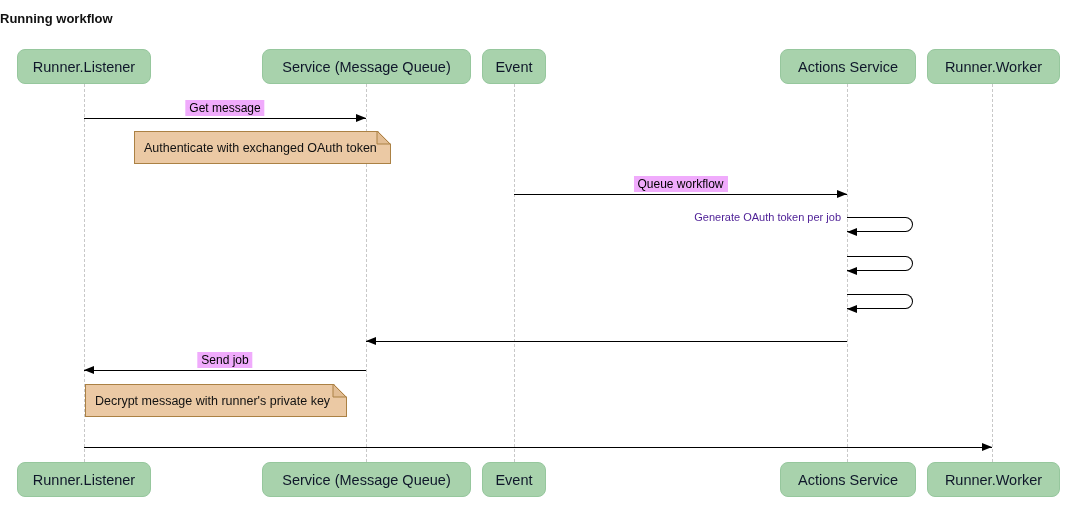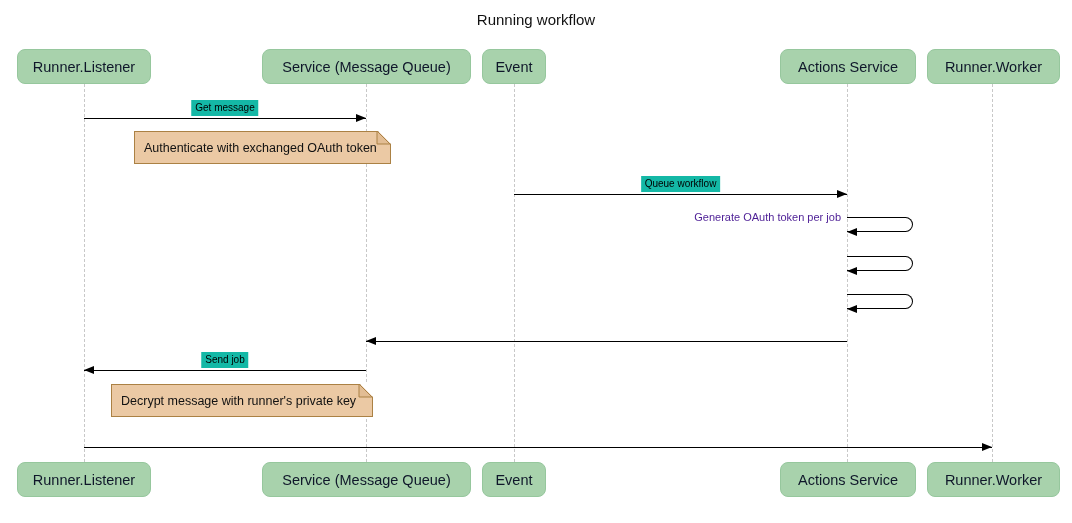--- a/index.html
+++ b/index.html
@@ -3,21 +3,21 @@
 <meta charset="utf-8">
 <style>
   html, body { margin:0; padding:0; }
   body {
     width:1072px; height:523px; position:relative; background:#ffffff;
     font-family:"Liberation Sans", sans-serif; overflow:hidden; color:#000;
   }
   #stage { position:absolute; inset:0; }
   .diagram-title {
     position:absolute; top:11px; left:0; width:100%;
-    text-align:center; font-size:15px; font-weight:normal; color:#111;
+    font-size:13px; font-weight:bold; color:#111;
   }
   .lifeline { position:absolute; width:0; border-left:1px dashed #c8c8c8; }
   .participant {
     position:absolute; height:35px; background:var(--pfill,#a8d2ac);
     border:1px solid #96c79d; border-radius:8px; box-sizing:border-box;
     display:flex; align-items:center; justify-content:center;
     font-size:14.5px; color:#0f172a; white-space:nowrap;
   }
   .msg-line { position:absolute; height:0; border-top:1.4px solid #000; }
   .arrow-r {
@@ -25,22 +25,22 @@
     border-top:4.5px solid transparent; border-bottom:4.5px solid transparent;
     border-left:10px solid #000;
   }
   .arrow-l {
     position:absolute; width:0; height:0;
     border-top:4.5px solid transparent; border-bottom:4.5px solid transparent;
     border-right:10px solid #000;
   }
   .msg-label {
     position:absolute; transform:translateX(-50%);
-    font-size:10px; line-height:16px; white-space:nowrap;
-    background:#14b8a6; padding:0 4px; color:#000;
+    font-size:12px; line-height:16px; white-space:nowrap;
+    background:#f0abfc; padding:0 4px; color:#000;
   }
   .self-curve {
     position:absolute; width:66px; height:15px; box-sizing:border-box;
     border:1.4px solid #000; border-left:none; border-radius:0 10px 10px 0;
   }
   .self-label {
     position:absolute; font-size:11px; line-height:16px;
     white-space:nowrap; color:#4c1d95;
   }
   .note {
@@ -108,21 +108,21 @@
     <div class="self-label" style="right: 231px; top: 209px;">Generate OAuth token per job</div>
     <div class="self-curve" style="left: 847px; top: 256px;"></div>
     <div class="arrow-l" style="left: 847px; top: 266.7px;"></div>
     <div class="self-curve" style="left: 847px; top: 294px;"></div>
     <div class="arrow-l" style="left: 847px; top: 304.7px;"></div>
     <div class="msg-line" style="left: 366px; top: 341px; width: 481px;"></div>
     <div class="arrow-l" style="left: 366px; top: 337.2px;"></div>
     <div class="msg-line" style="left: 84px; top: 370px; width: 282px;"></div>
     <div class="arrow-l" style="left: 84px; top: 366.2px;"></div>
     <div class="msg-label" style="left: 225px; top: 352px;">Send job</div>
-    <div class="note" style="left: 111px; top: 384px; width: 262px; height: 33px;">
+    <div class="note" style="left: 85px; top: 384px; width: 262px; height: 33px;">
       <svg width="15" height="15" class="note-fold">
         <polygon points="2,0 15,0 15,13" fill="#ffffff"></polygon>
         <polygon points="1,0 14,13 1,13" fill="#e2bd94" stroke="#ab8144" stroke-width="1"></polygon>
       </svg>
       <span>Decrypt message with runner's private key</span>
     </div>
     <div class="msg-line" style="left: 84px; top: 447px; width: 908px;"></div>
     <div class="arrow-r" style="left: 982px; top: 443.2px;"></div>
   </div>
 

